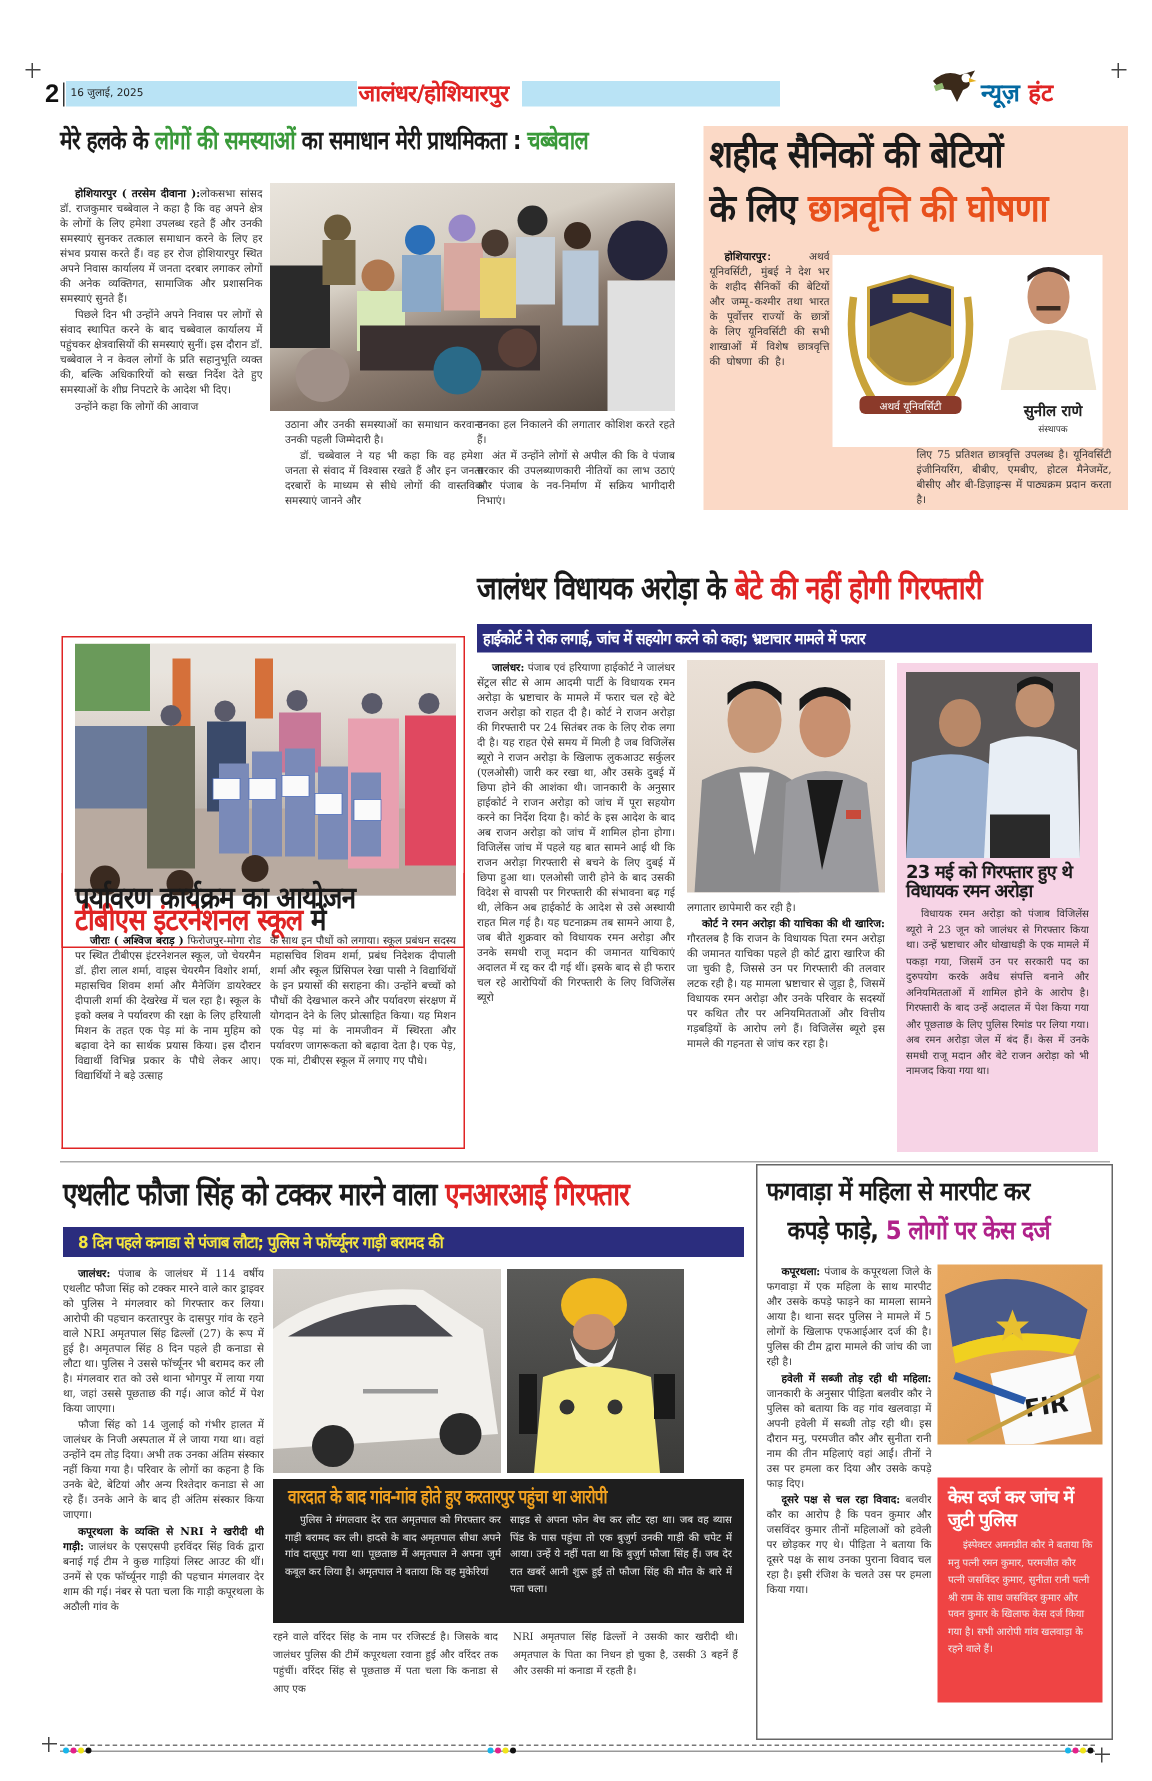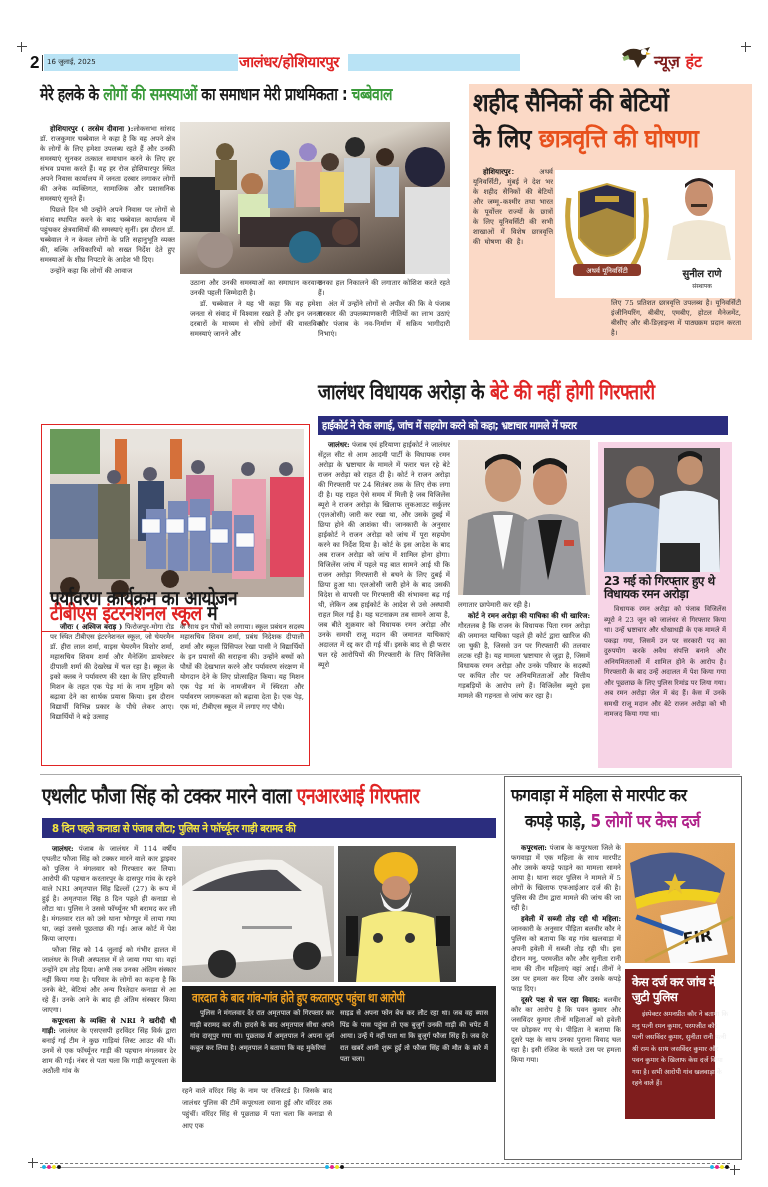--- a/index.html
+++ b/index.html
@@ -55,21 +55,21 @@
   <div class="abs" style="left:320px;top:2px;width:172px;height:17px;background:#b9e3f5;"></div>
   <div class="abs" style="left:592px;top:-8px;width:32px;height:26px;">
     <svg width="32" height="26" viewBox="0 0 32 26">
         <path d="M2 10 Q10 2 20 6 L30 3 L26 10 Q28 14 22 16 L18 24 L14 16 Q6 16 2 10Z" fill="#3b2a1a"></path>
         <circle cx="24" cy="8" r="3" fill="#fff"></circle>
         <path d="M26 8 L31 10 L26 11Z" fill="#e5b020"></path>
         <rect x="3" y="12" width="6" height="4" fill="#8fb870" transform="rotate(-20 6 14)"></rect>
       </svg>
   </div>
   <div class="abs" style="left:626px;top:-2px;font:bold 16px 'DejaVu Sans',sans-serif;white-space:nowrap;">
-    <span style="color:#7f1d1d;">न्यूज़</span>
+    <span style="color:#0369a1;">न्यूज़</span>
     <span style="color:#e02424;">हंट</span>
   </div>
 </div>
 
 <div class="abs" style="left:40px;top:80px;width:412px;height:262px;">
   <div class="hd abs" style="left:0;top:0;font-size:17px;line-height:28px;transform:scaleX(0.82);transform-origin:left;">
     <span>मेरे हलके के</span>
     <span style="color:#3a9a3a;">लोगों की समस्याओं</span>
     <span>का समाधान मेरी प्राथमिकता :</span>
     <span style="color:#3a9a3a;">चब्बेवाल</span>
@@ -296,20 +296,23 @@
     <div class="txt abs" style="left:8px;top:22px;width:144px;height:72px;color:#eee;font-size:6.8px;line-height:11.5px;">
       <p>पुलिस ने मंगलवार देर रात अमृतपाल को गिरफ्तार कर गाड़ी बरामद कर ली। हादसे के बाद अमृतपाल सीधा अपने गांव दासूपुर गया था। पूछताछ में अमृतपाल ने अपना जुर्म कबूल कर लिया है। अमृतपाल ने बताया कि वह मुकेरियां</p>
     </div>
     <div class="txt abs" style="left:158px;top:22px;width:148px;height:72px;color:#eee;font-size:6.8px;line-height:11.5px;">
       <p style="text-indent:0;">साइड से अपना फोन बेच कर लौट रहा था। जब वह ब्यास पिंड के पास पहुंचा तो एक बुजुर्ग उनकी गाड़ी की चपेट में आया। उन्हें ये नहीं पता था कि बुजुर्ग फौजा सिंह हैं। जब देर रात खबरें आनी शुरू हुईं तो फौजा सिंह की मौत के बारे में पता चला।</p>
     </div>
   </div>
   <div class="txt abs" style="left:142px;top:306px;width:150px;height:56px;font-size:6.8px;line-height:11.5px;">
     <p style="text-indent:0;">रहने वाले वरिंदर सिंह के नाम पर रजिस्टर्ड है। जिसके बाद जालंधर पुलिस की टीमें कपूरथला रवाना हुई और वरिंदर तक पहुंचीं। वरिंदर सिंह से पूछताछ में पता चला कि कनाडा से आए एक</p>
   </div>
+  <div class="txt abs" style="left:302px;top:306px;width:150px;height:56px;font-size:6.8px;line-height:11.5px;">
+    <p style="text-indent:0;">NRI अमृतपाल सिंह ढिल्लों ने उसकी कार खरीदी थी। अमृतपाल के पिता का निधन हो चुका है, उसकी 3 बहनें हैं और उसकी मां कनाडा में रहती है।</p>
+  </div>
 </div>
 
 <div class="abs" style="left:504px;top:776px;width:238px;height:384px;border:1px solid #666;">
   <div class="hd abs" style="left:6px;top:6px;font-size:17px;line-height:24px;transform:scaleX(0.9);transform-origin:left;">फगवाड़ा में महिला से मारपीट कर</div>
   <div class="hd abs" style="left:20px;top:32px;font-size:17px;line-height:24px;transform:scaleX(0.9);transform-origin:left;">
     <span>कपड़े फाड़े,</span>
     <span style="color:#b0228a;">5 लोगों पर केस दर्ज</span>
   </div>
   <div class="txt abs" style="left:6px;top:66px;width:110px;height:300px;">
     <p><b>कपूरथला:</b> <span>पंजाब के कपूरथला जिले के फगवाड़ा में एक महिला के साथ मारपीट और उसके कपड़े फाड़ने का मामला सामने आया है। थाना सदर पुलिस ने मामले में 5 लोगों के खिलाफ एफआईआर दर्ज की है। पुलिस की टीम द्वारा मामले की जांच की जा रही है।</span></p>
@@ -320,19 +323,19 @@
     <svg width="110" height="120" viewBox="0 0 110 120">
       <path d="M5 20 Q55 -5 100 30 L95 50 Q50 40 10 55Z" fill="#4a5a8a"></path>
       <path d="M10 55 Q50 40 95 50 L90 60 Q50 52 12 66Z" fill="#f0d020"></path>
       <polygon points="50,30 53,38 61,38 55,43 57,51 50,46 43,51 45,43 39,38 47,38" fill="#e8c030"></polygon>
       <rect x="40" y="66" width="58" height="52" fill="#fafafa" transform="rotate(-12 69 92)"></rect>
       <text x="58" y="100" font-size="16" font-weight="bold" fill="#1a1a1a" font-family="DejaVu Sans, sans-serif" transform="rotate(-8 70 95)">FIR</text>
       <rect x="10" y="80" width="50" height="5" fill="#2a5aa8" transform="rotate(20 35 82)"></rect>
       <line x1="20" y1="118" x2="108" y2="74" stroke="#c8a040" stroke-width="3"></line>
     </svg>
   </div>
-  <div class="abs" style="left:120px;top:192px;width:90px;height:150px;background:#7f1d1d;">
+  <div class="abs" style="left:120px;top:208px;width:110px;height:150px;background:#ef4444;">
     <div class="hd abs" style="left:7px;top:6px;width:100px;font-size:12px;line-height:15px;color:#fff;white-space:normal;">केस दर्ज कर जांच में जुटी पुलिस</div>
     <div class="txt abs" style="left:7px;top:40px;width:98px;height:106px;color:#eee;font-size:6.6px;line-height:11.5px;text-align:left;">
       <p>इंस्पेक्टर अमनप्रीत कौर ने बताया कि मनु पत्नी रमन कुमार, परमजीत कौर पत्नी जसविंदर कुमार, सुनीता रानी पत्नी श्री राम के साथ जसविंदर कुमार और पवन कुमार के खिलाफ केस दर्ज किया गया है। सभी आरोपी गांव खलवाड़ा के रहने वाले हैं।</p>
     </div>
   </div>
 </div>
 
 </body></html>

